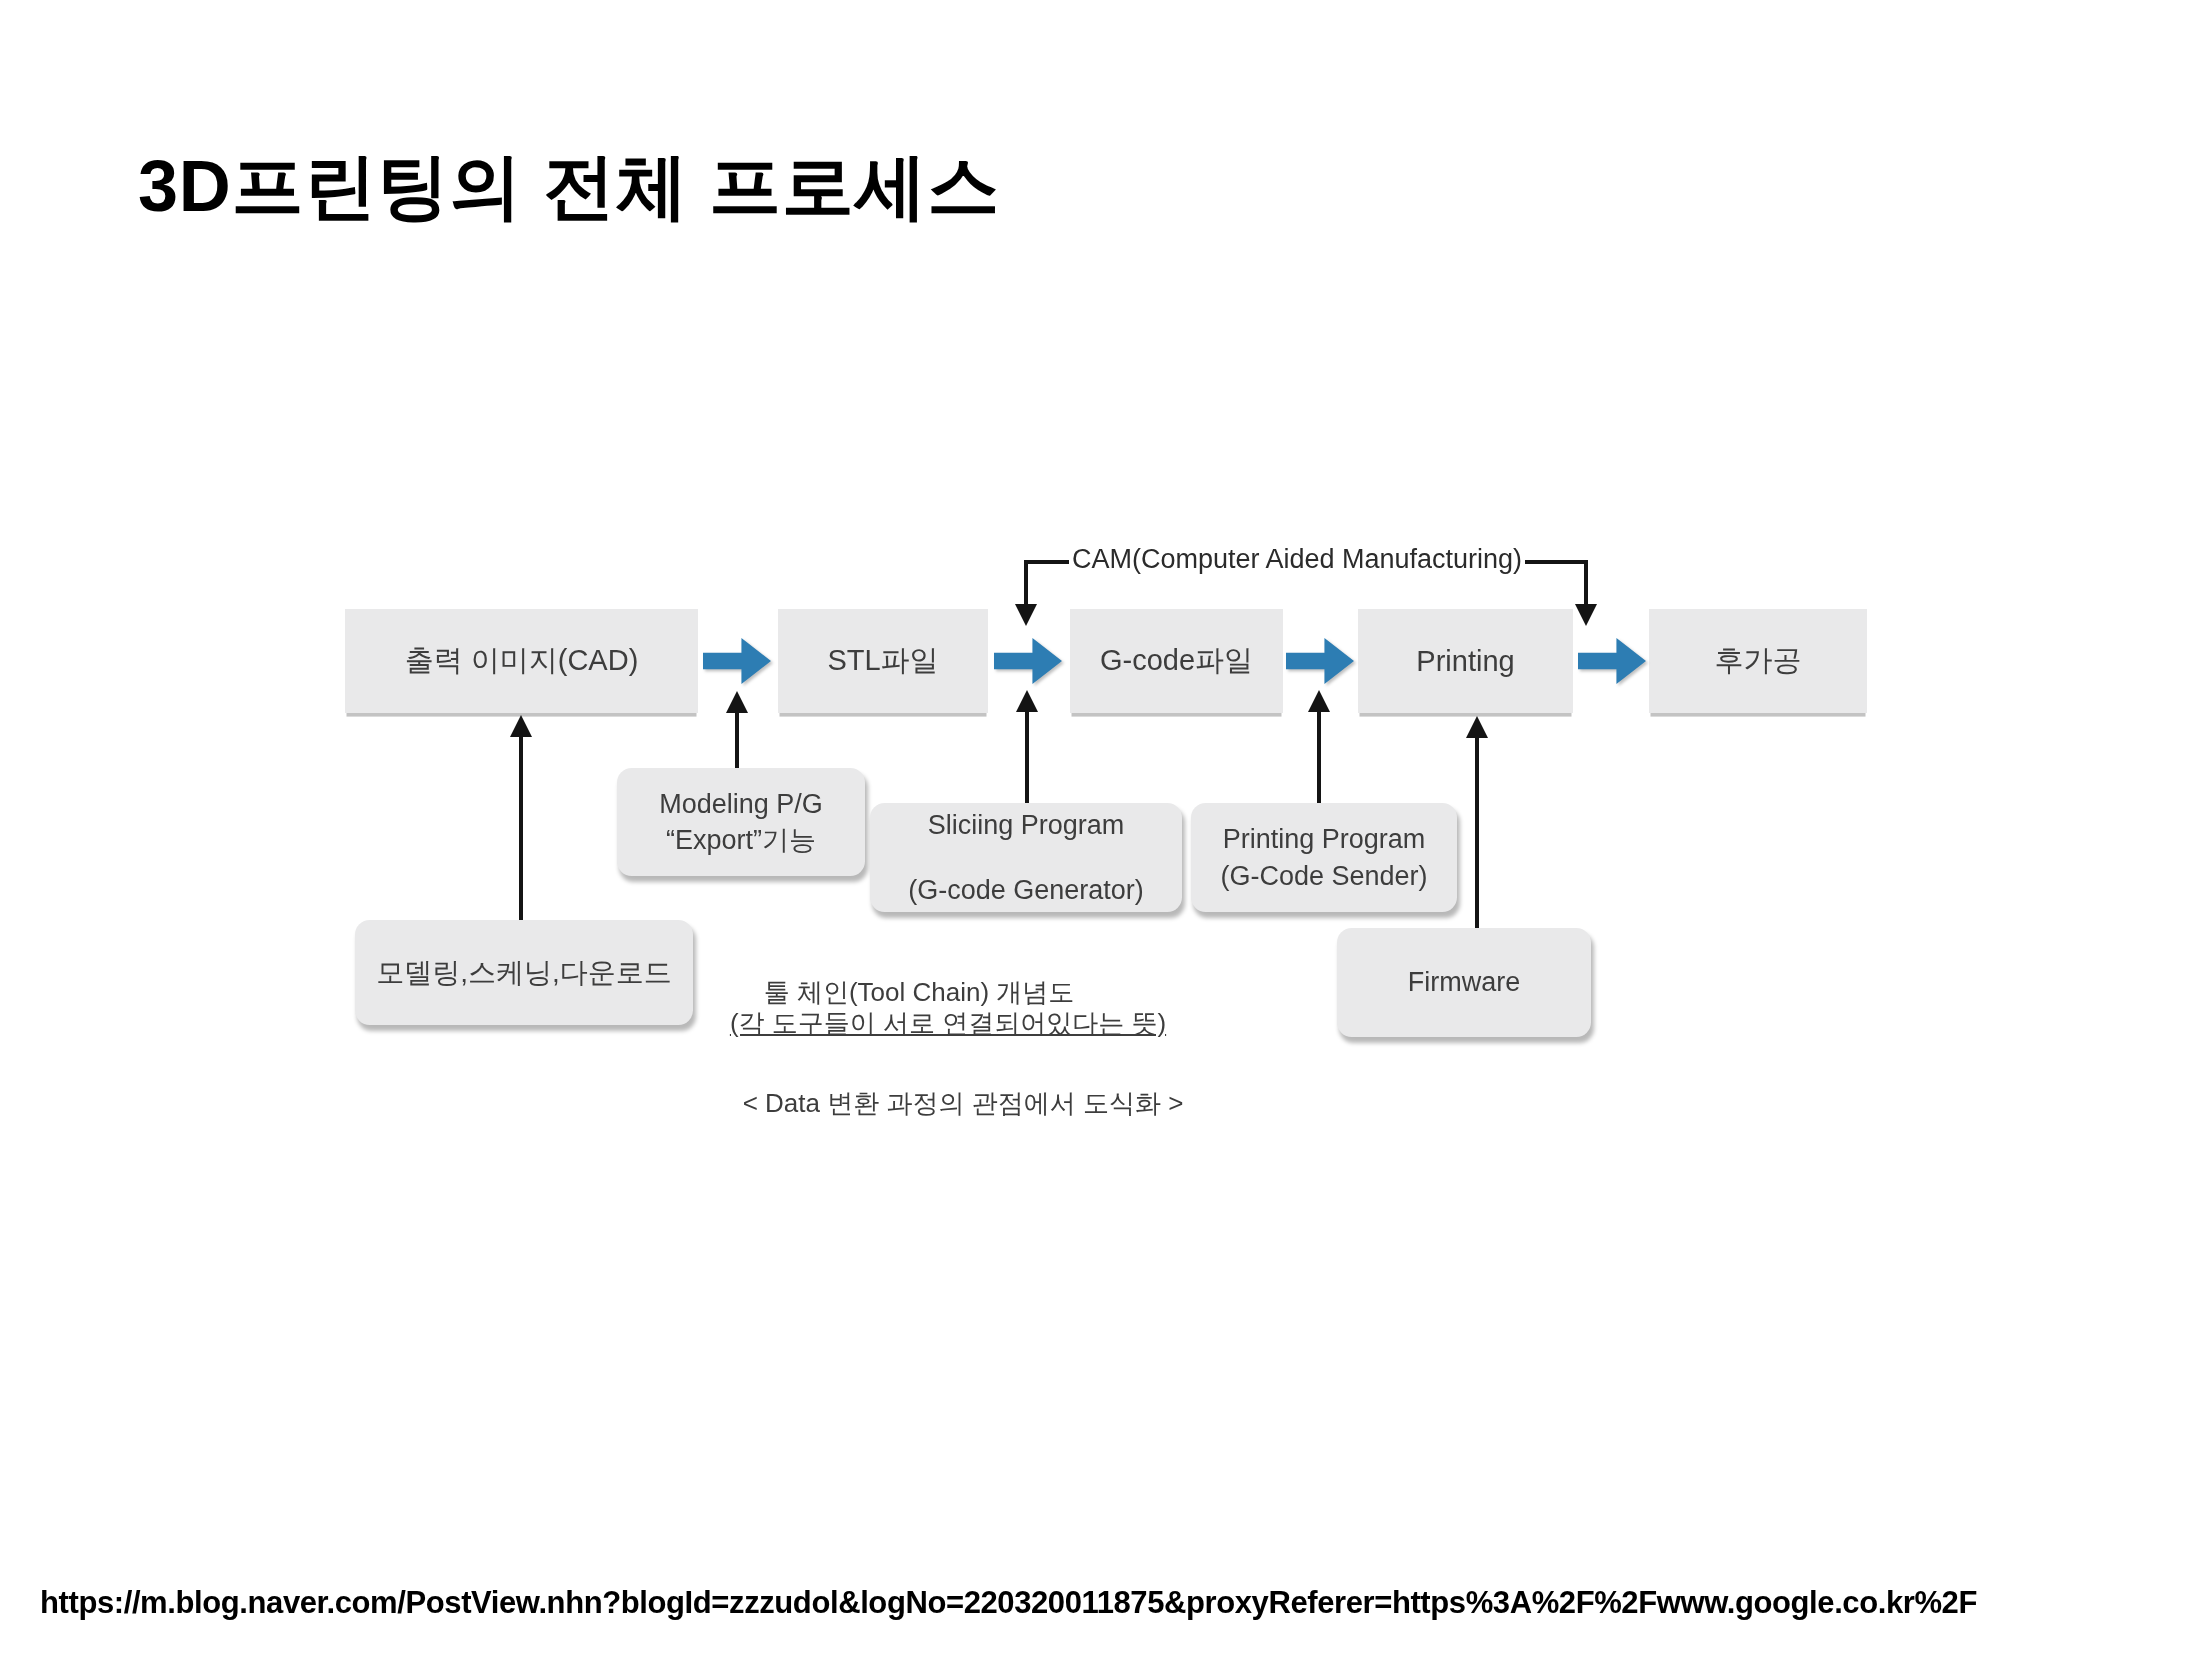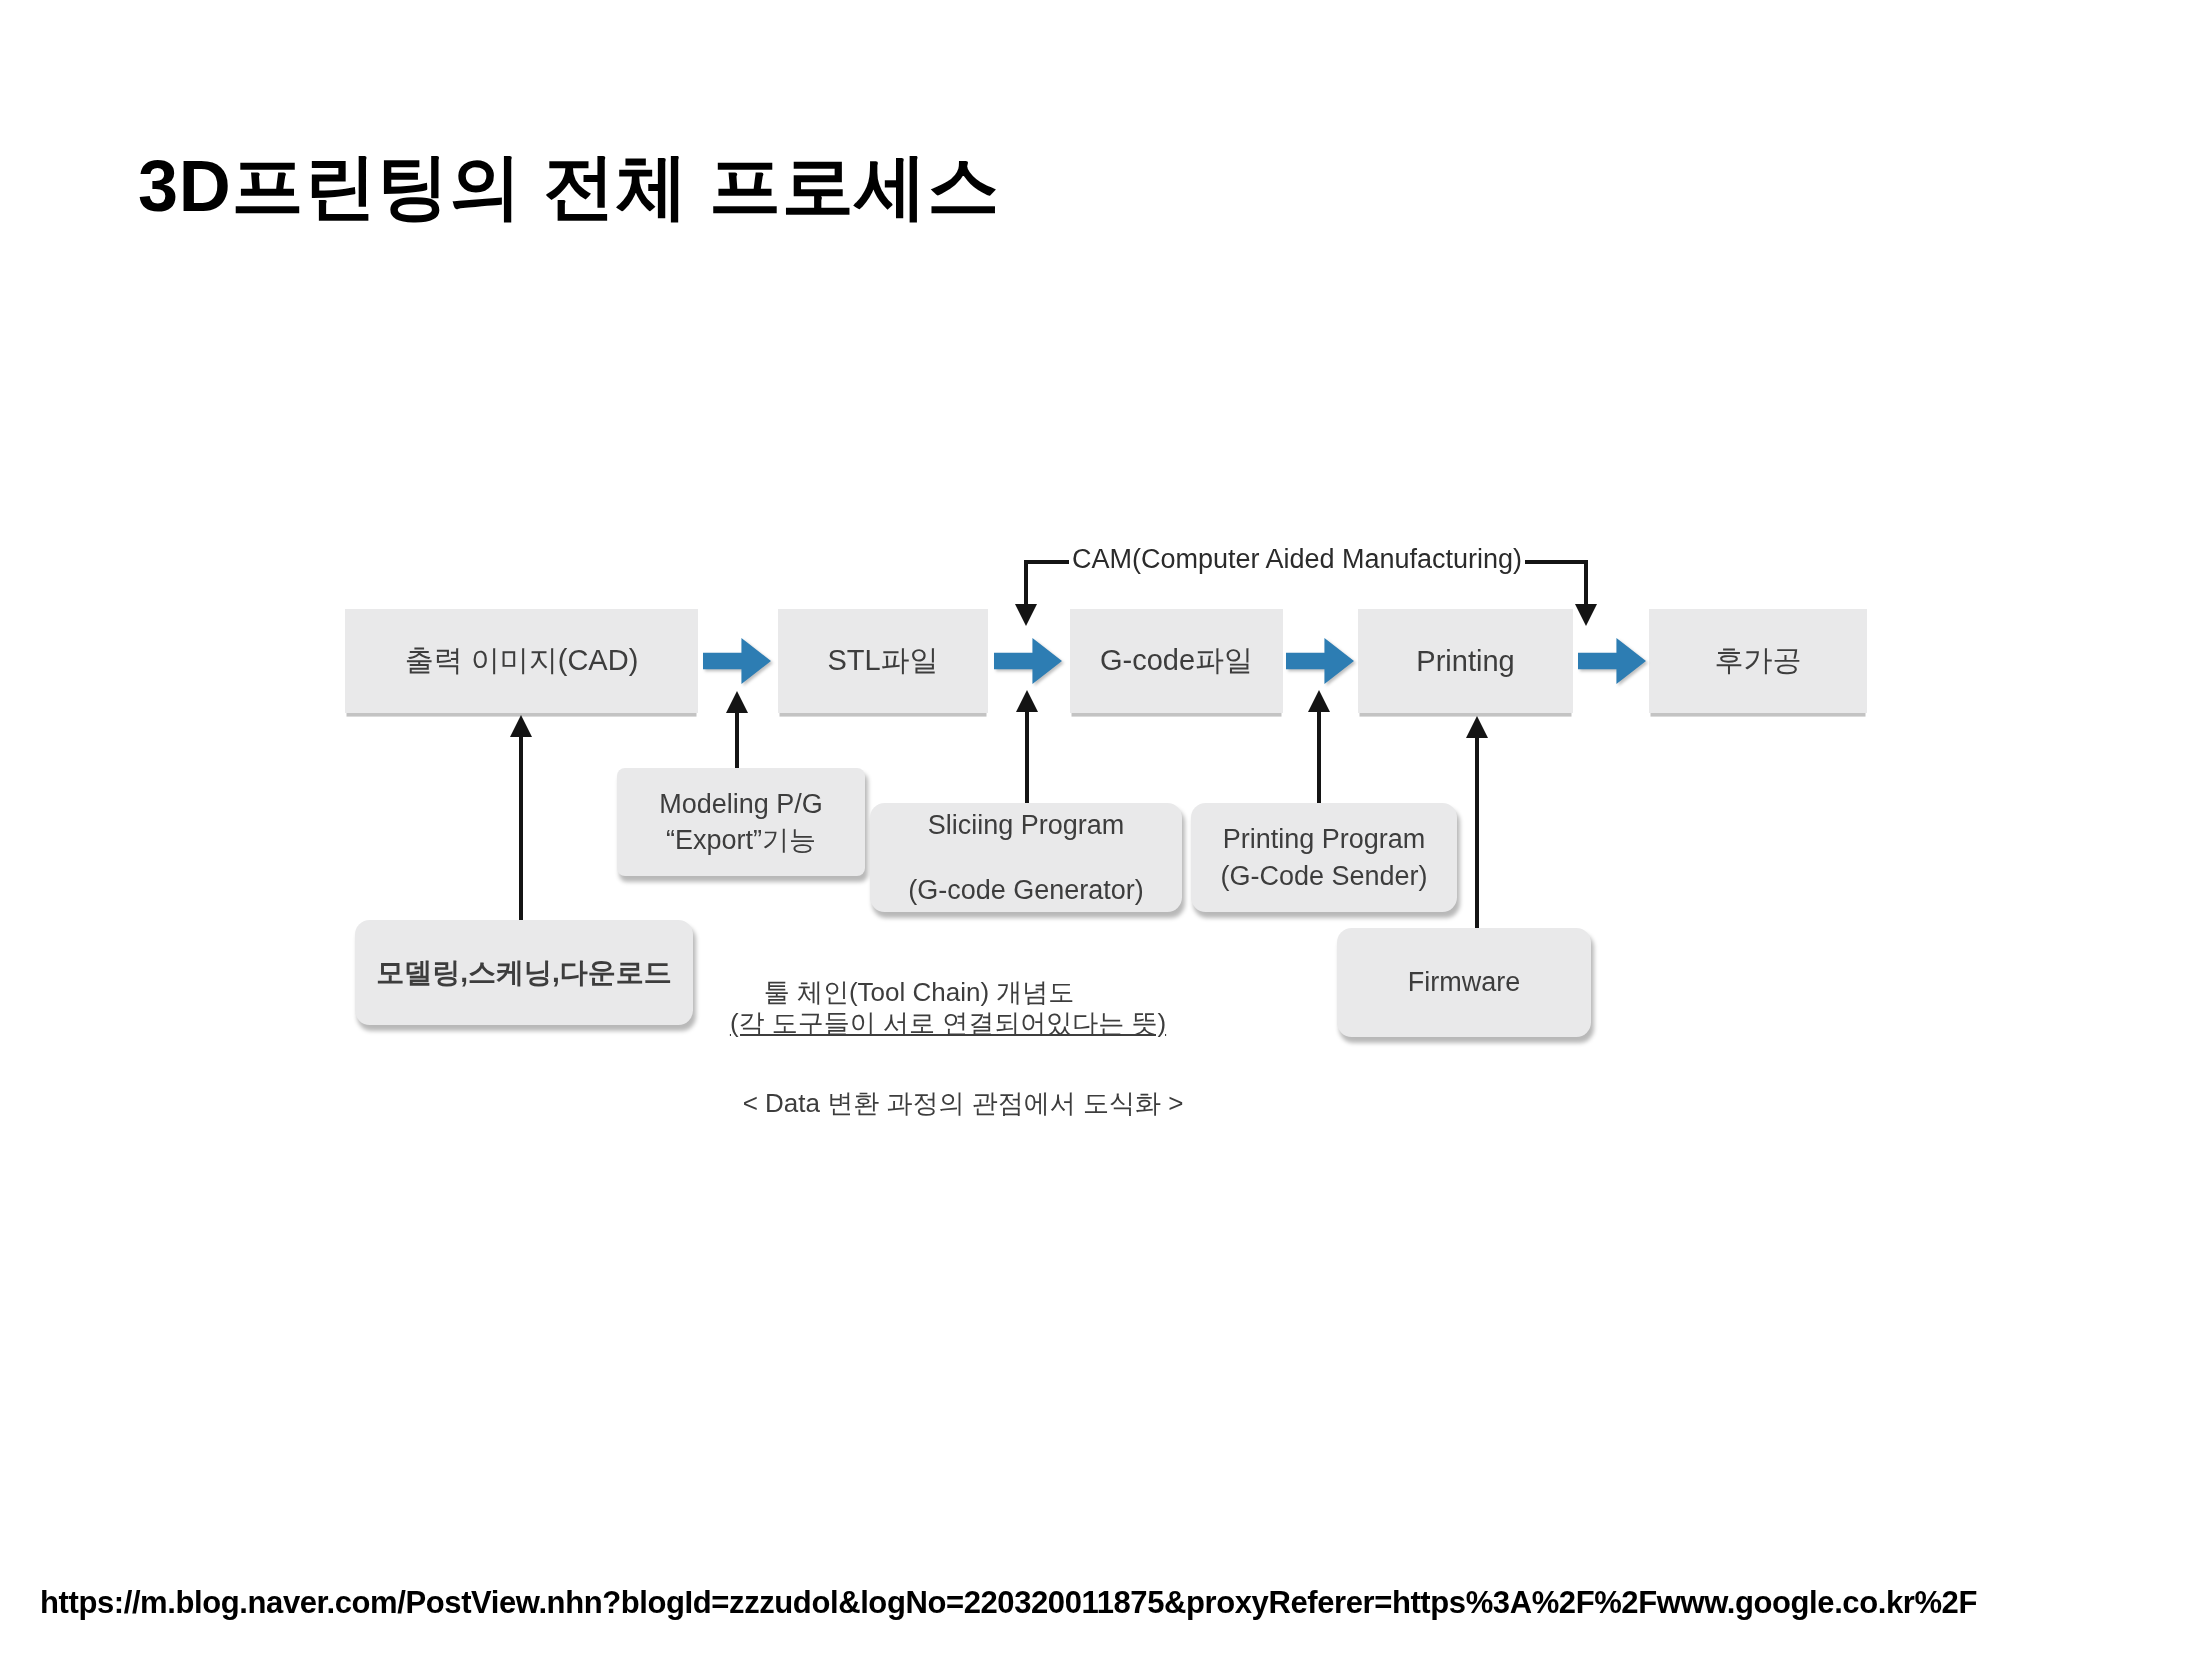--- a/index.html
+++ b/index.html
@@ -122,33 +122,33 @@
   </div>
   <div class="uparrow" style="left:1307px;top:690px;height:114px;">
     <span class="head"></span>
       <span class="shaft"></span>
   </div>
   <div class="uparrow" style="left:1465px;top:716px;height:212px;">
     <span class="head"></span>
       <span class="shaft"></span>
   </div>
 
-  <div class="rbox" style="left:617px;top:768px;width:248px;height:108px;border-radius:8px;">
+  <div class="rbox" style="left:617px;top:768px;width:248px;height:108px;">
     <span>Modeling P/G</span>
     <span>“Export”기능</span>
   </div>
   <div class="rbox" style="left:870px;top:803px;width:312px;height:109px;gap:29px;">
     <span>Sliciing Program</span>
     <span>(G-code Generator)</span>
   </div>
   <div class="rbox" style="left:1191px;top:803px;width:266px;height:109px;">
     <span>Printing Program</span>
     <span>(G-Code Sender)</span>
   </div>
-  <div class="rbox" style="left:355px;top:920px;width:338px;height:105px;font-size:28px;font-weight:bold;">
+  <div class="rbox" style="left:355px;top:920px;width:338px;height:105px;font-size:28px;">
     <span>모델링,스케닝,다운로드</span>
   </div>
   <div class="rbox" style="left:1337px;top:928px;width:254px;height:109px;">
     <span>Firmware</span>
   </div>
 
   <div class="caption" style="left:919px;top:975px;">툴 체인(Tool Chain) 개념도</div>
   <div class="caption" style="left:948px;top:1006px;text-decoration:underline;">(각 도구들이 서로 연결되어있다는 뜻)</div>
   <div class="caption" style="left:963px;top:1086px;">&lt; Data 변환 과정의 관점에서 도식화 &gt;</div>
 

